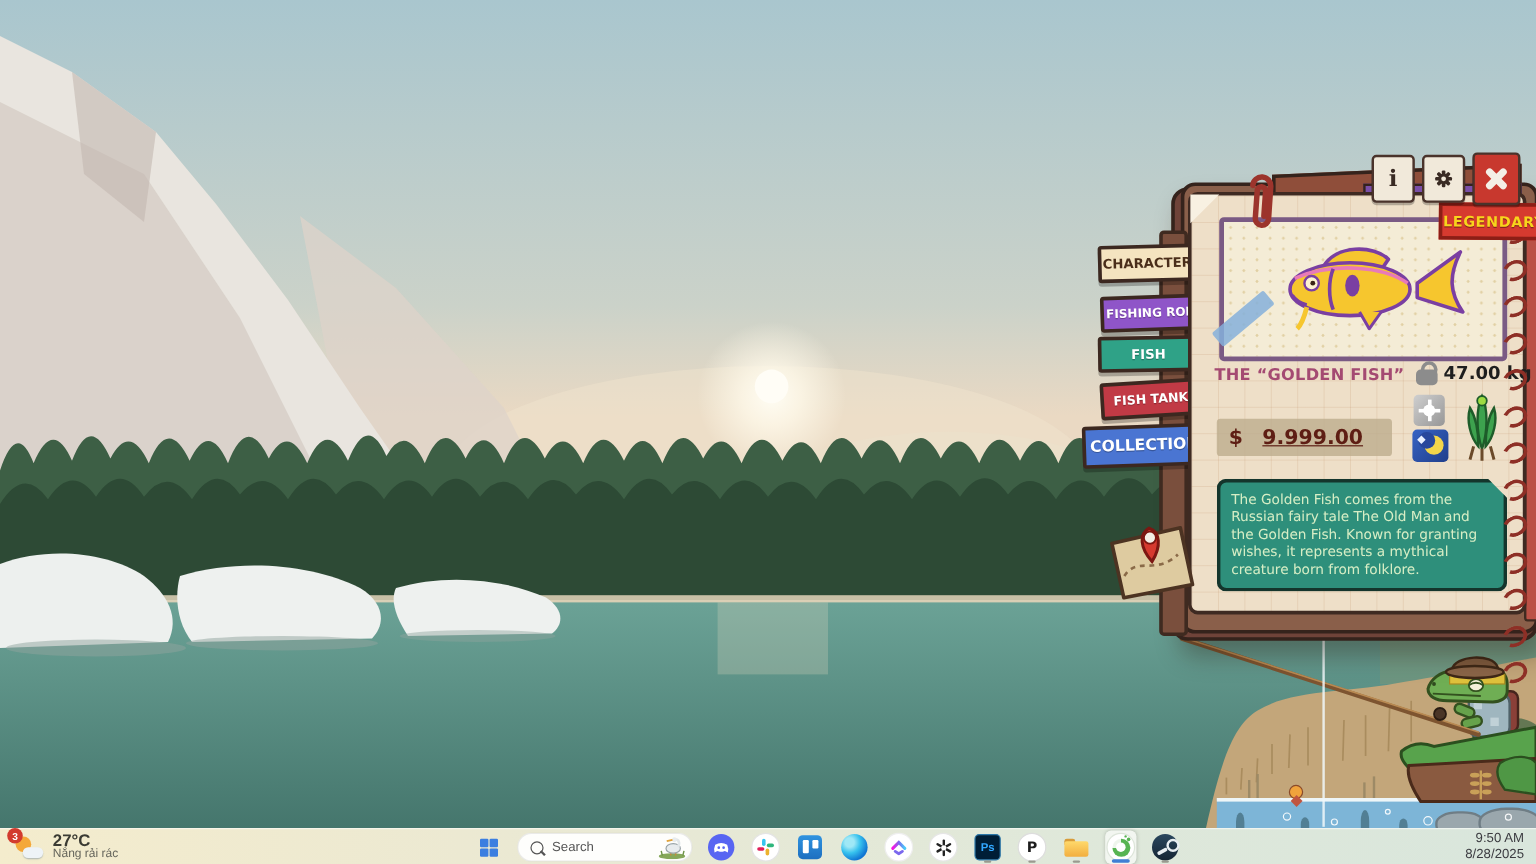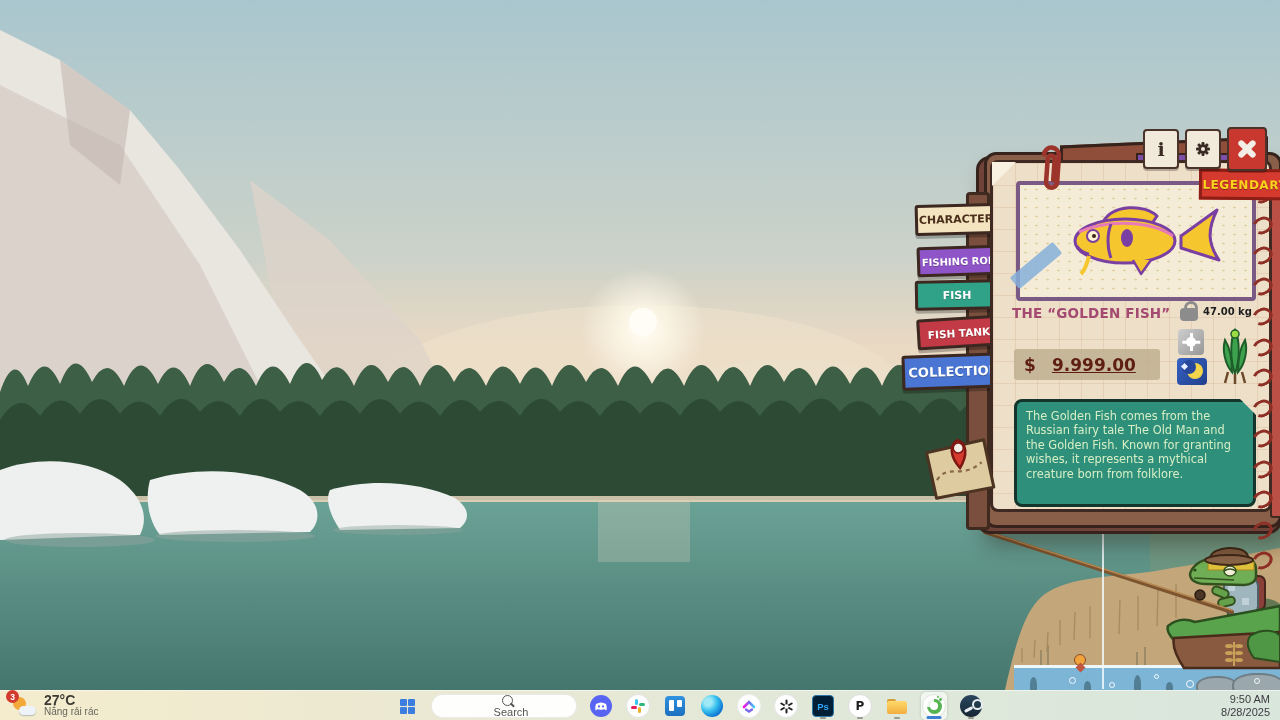--- a/index.html
+++ b/index.html
@@ -53,39 +53,39 @@
     transform:rotate(-40deg);border-radius:2px;z-index:16;}
 
   .fish-title{left:1012px;top:305px;width:164px;font-family:"DejaVu Sans",sans-serif;
     font-weight:bold;font-size:13.5px;color:#a44a72;z-index:15;letter-spacing:.2px;}
   .weight-wrap{left:1180px;top:301px;z-index:15;display:flex;align-items:center;gap:5px;}
   .kettlebell{width:18px;height:20px;position:relative;}
   .kettlebell::before{content:'';position:absolute;left:4px;top:0;width:8px;height:8px;
     border:3px solid #8c8c8c;border-radius:50%;}
   .kettlebell::after{content:'';position:absolute;left:0;top:7px;width:18px;height:13px;
     background:#8c8c8c;border-radius:4px;}
-  .weight-text{font-family:"DejaVu Sans",sans-serif;font-weight:bold;font-size:10px;color:#1e1e1e;}
+  .weight-text{font-family:"DejaVu Sans",sans-serif;font-weight:bold;font-size:15px;color:#1e1e1e;}
 
   .price-box{left:1014px;top:349px;width:146px;height:31px;background:rgba(189,173,141,.8);
     border-radius:3px;z-index:15;display:flex;align-items:center;color:#5e1e14;
     font-family:"DejaVu Sans",sans-serif;font-weight:bold;font-size:17px;}
   .price-box .cur{margin-left:10px;} .price-box .amt{flex:1;text-align:center;padding-right:8px;text-decoration:underline;}
 
   .icon-day{left:1178px;top:329px;width:26px;height:26px;border-radius:4px;z-index:15;
     background:linear-gradient(135deg,#cfcfcf,#979797);display:flex;align-items:center;justify-content:center;}
   .sun-core{width:10px;height:10px;background:#fff;border-radius:50%;position:relative;}
   .sun-core::before,.sun-core::after{content:'';position:absolute;left:4px;top:-4px;width:2.5px;height:18px;background:#fff;}
   .sun-core::after{transform:rotate(90deg);}
   .icon-night{left:1177px;top:358px;width:30px;height:27px;border-radius:4px;z-index:15;
     background:linear-gradient(135deg,#3763c4,#203f8c);position:relative;overflow:hidden;}
   .moon{position:absolute;right:4px;top:5px;width:16px;height:16px;border-radius:50%;background:#f2d54a;}
   .moon::after{content:'';position:absolute;left:-5px;top:-3px;width:14px;height:14px;border-radius:50%;background:#27479c;}
   .spark{position:absolute;left:5px;top:6px;width:5px;height:5px;background:#e8f0ff;transform:rotate(45deg);}
   .icon-weed{left:1218px;top:326px;z-index:15;}
-  .desc-box{left:1014px;top:399px;width:242px;height:108px;background:#2e8f7b;border:3px solid #14352c;
+  .desc-box{left:1014px;top:399px;width:242px;height:94px;background:#2e8f7b;border:3px solid #14352c;
     border-radius:8px;z-index:15;clip-path:polygon(0 0,calc(100% - 16px) 0,100% 16px,100% 100%,0 100%);
     padding:7px 9px;box-sizing:border-box;color:#d7eec5;font-family:"DejaVu Sans",sans-serif;
     font-size:11.4px;line-height:1.27;}
 
   .tab{position:absolute;z-index:12;border:3px solid #3c2820;border-radius:3px;
     display:flex;align-items:center;justify-content:center;font-family:"DejaVu Sans",sans-serif;
     font-weight:bold;box-shadow:0 3px 0 rgba(0,0,0,.25);cursor:pointer;
     text-shadow:0 1px 0 rgba(0,0,0,.25);}
   .tab-0{left:915px;top:204px;width:76px;height:25px;font-size:11px;transform:rotate(-1.5deg);text-shadow:none;}
   .tab-1{left:917px;top:246px;width:78px;height:24px;font-size:10px;transform:rotate(-2deg);}
@@ -126,21 +126,21 @@
   .wcond{font-size:10px;color:#66665c;}
   .tb-center{position:absolute;left:394px;top:0;height:30px;display:flex;align-items:center;gap:11px;}
   .tb-item{position:relative;width:26px;height:28px;display:flex;align-items:center;justify-content:center;cursor:pointer;}
   .run-dot{position:absolute;bottom:1px;left:50%;transform:translateX(-50%);width:6px;height:2.5px;
     border-radius:2px;background:#9a9a8f;}
   .tb-item.active{background:rgba(255,255,255,.6);border-radius:5px;box-shadow:0 0 3px rgba(120,130,120,.4);}
   .tb-item.active .run-dot{width:15px;height:3px;background:#3f7fd4;}
   .win-logo{width:15px;height:15px;display:grid;grid-template-columns:7px 7px;grid-template-rows:7px 7px;gap:1.4px;}
   .win-logo span{background:#3b7ee0;border-radius:1px;}
   .search-pill{position:relative;width:146px;height:24px;background:rgba(255,255,255,.93);border:1px solid rgba(0,0,0,.08);
-    border-radius:12px;display:flex;align-items:center;padding:0 3px 0 10px;box-sizing:border-box;cursor:pointer;flex-direction:column;}
+    border-radius:12px;display:flex;align-items:center;padding:0 3px 0 10px;box-sizing:border-box;cursor:pointer;}
   .lens{position:relative;width:9px;height:9px;border:1.6px solid #555;border-radius:50%;flex:none;}
   .lens::after{content:'';position:absolute;left:7px;top:8px;width:5px;height:1.6px;background:#555;transform:rotate(45deg);}
   .search-text{font-size:11px;color:#555;margin-left:7px;flex:1;}
   .circle-ic{width:22px;height:22px;border-radius:50%;display:flex;align-items:center;justify-content:center;}
   .ic-discord{background:#5865F2;}
   .ic-slack{background:#fff;border:1px solid #e4e4e4;position:relative;}
   .sl{position:absolute;border-radius:2px;}
   .ic-trello{width:20px;height:20px;border-radius:4px;background:linear-gradient(#2f93e0,#1d6fc0);position:relative;}
   .ic-trello i{position:absolute;top:4px;width:5px;background:#fff;border-radius:1px;}
   .ic-edge{background:radial-gradient(circle at 32% 32%,#9fe8f6 0 18%,#37c2ee 42%,#1178d4 72%,#0b5ec4 100%);}

